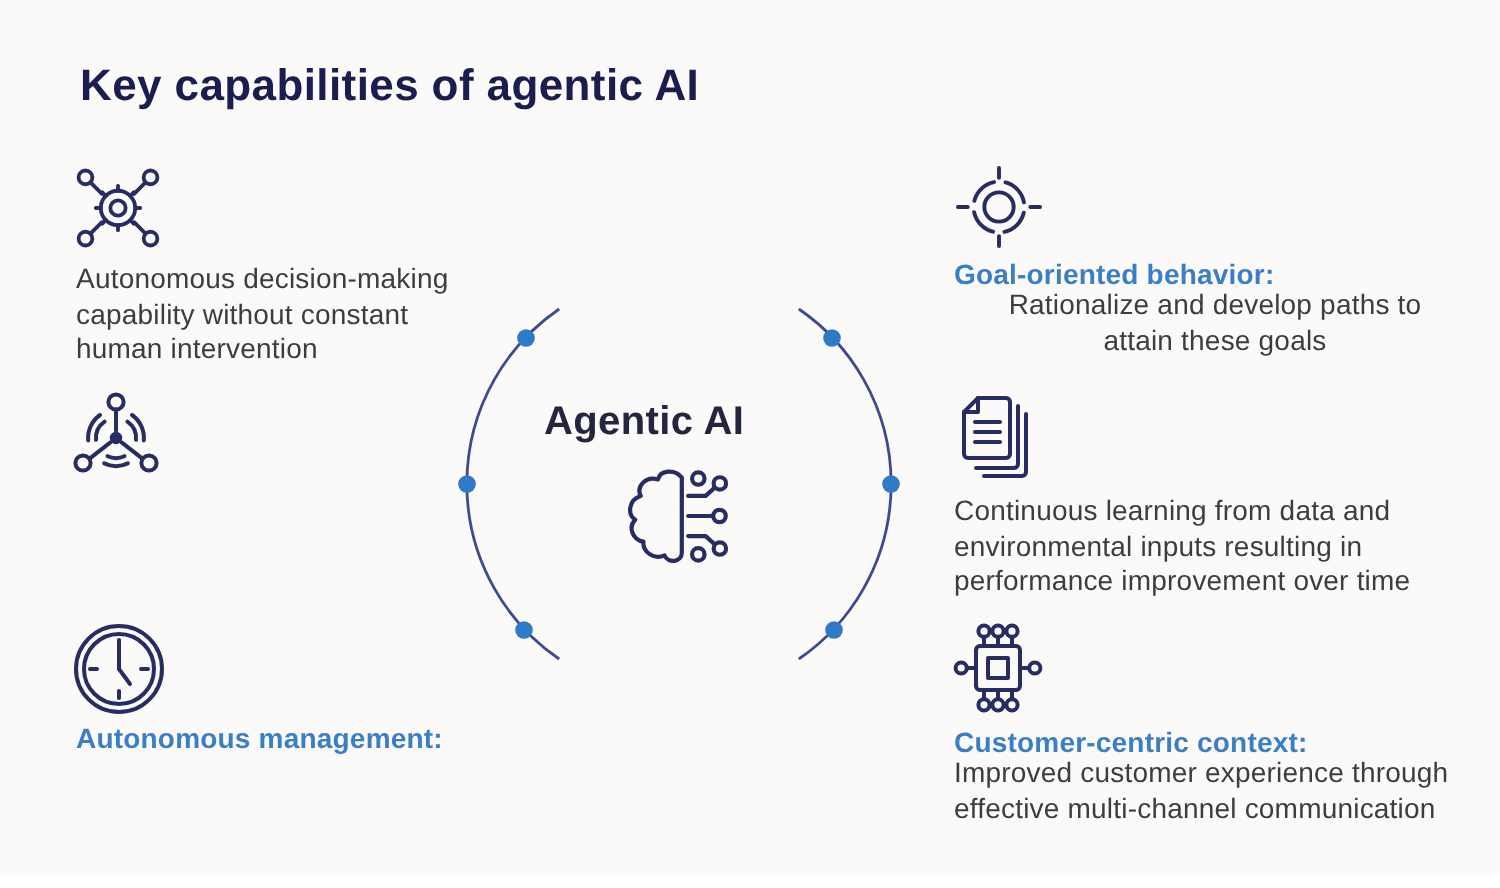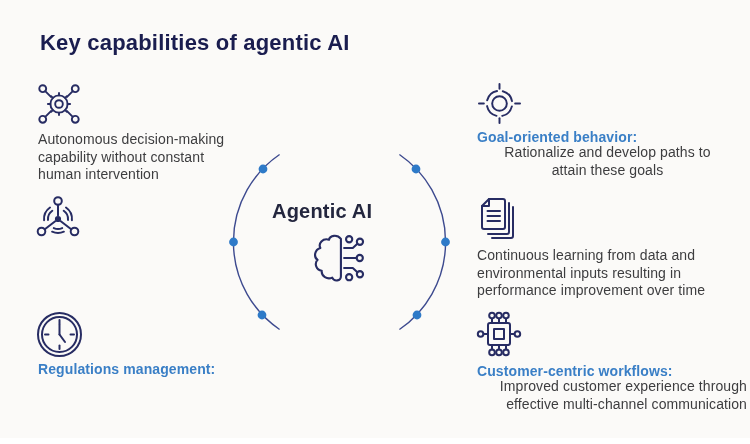--- a/index.html
+++ b/index.html
@@ -97,21 +97,21 @@
         <circle cx="24.5" cy="24.5" r="17.5"></circle>
         <line x1="24.5" y1="10" x2="24.5" y2="13.5"></line>
         <line x1="24.5" y1="35.5" x2="24.5" y2="39"></line>
         <line x1="10" y1="24.5" x2="13.5" y2="24.5"></line>
         <line x1="35.5" y1="24.5" x2="39" y2="24.5"></line>
         <line x1="24.5" y1="24.5" x2="24.5" y2="14.5"></line>
         <line x1="24.5" y1="24.5" x2="30" y2="32"></line>
       </g>
     </svg>
   </div>
-  <div class="accent-heading" style="left:38px;top:361px;">Regulations management:</div>
+  <div class="accent-heading" style="left:38px;top:361px;">Autonomous management:</div>
 
   <div class="icon" style="left:210px;top:125px;">
     <svg width="260" height="240" viewBox="0 0 260 240">
       <path class="arc" d="M 69.6 29.5 A 106 106 0 0 0 69.6 204.5"></path>
       <path class="arc" d="M 189.4 29.5 A 106 106 0 0 1 189.4 204.5"></path>
       <circle class="dot" cx="53" cy="44" r="4.4"></circle>
       <circle class="dot" cx="23.5" cy="117" r="4.4"></circle>
       <circle class="dot" cx="52" cy="190" r="4.4"></circle>
       <circle class="dot" cx="206" cy="44" r="4.4"></circle>
       <circle class="dot" cx="235.5" cy="117" r="4.4"></circle>
@@ -184,18 +184,18 @@
         <circle cx="18" cy="42.4" r="2.8"></circle>
         <circle cx="25" cy="42.4" r="2.8"></circle>
         <circle cx="32" cy="42.4" r="2.8"></circle>
         <line x1="14" y1="24" x2="9.5" y2="24"></line>
         <circle cx="6.6" cy="24" r="2.8"></circle>
         <line x1="36" y1="24" x2="40.5" y2="24"></line>
         <circle cx="43.4" cy="24" r="2.8"></circle>
       </g>
     </svg>
   </div>
-  <div class="accent-heading" style="left:477px;top:363px;">Customer-centric workflows:</div>
-  <div class="body-text" style="left:477px;top:378px;width:270px;text-align:right;">Improved customer experience through effective multi-channel communication</div>
+  <div class="accent-heading" style="left:477px;top:363px;">Customer-centric context:</div>
+  <div class="body-text" style="left:477px;top:378px;width:270px;">Improved customer experience through effective multi-channel communication</div>
 
 </div>
 
 <div class="bottom-strip"></div>
 
 </body></html>

